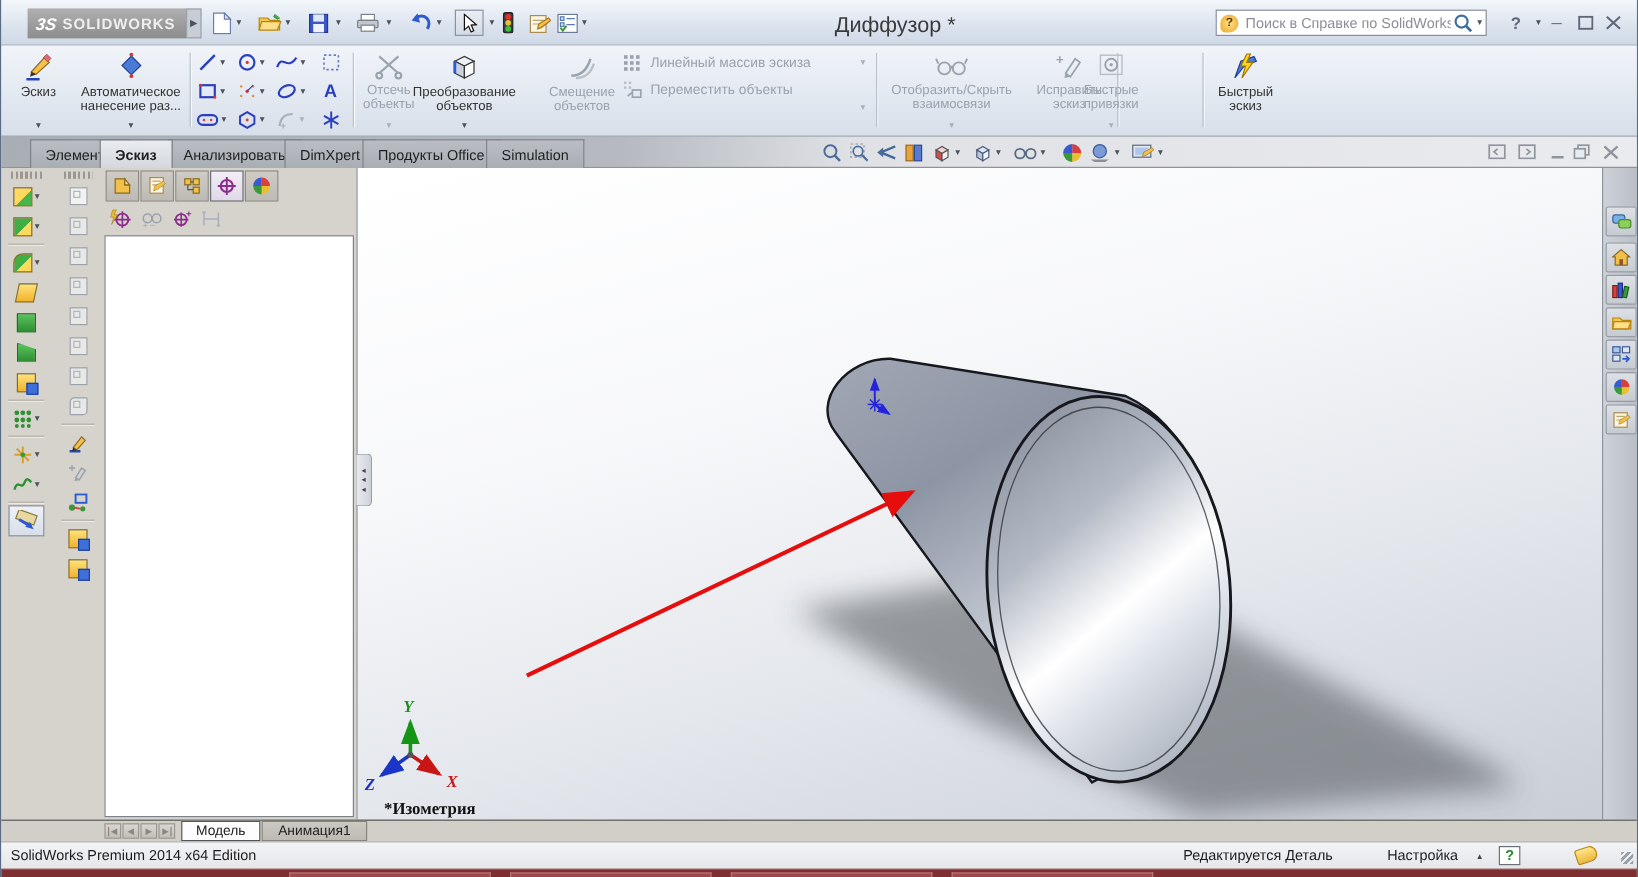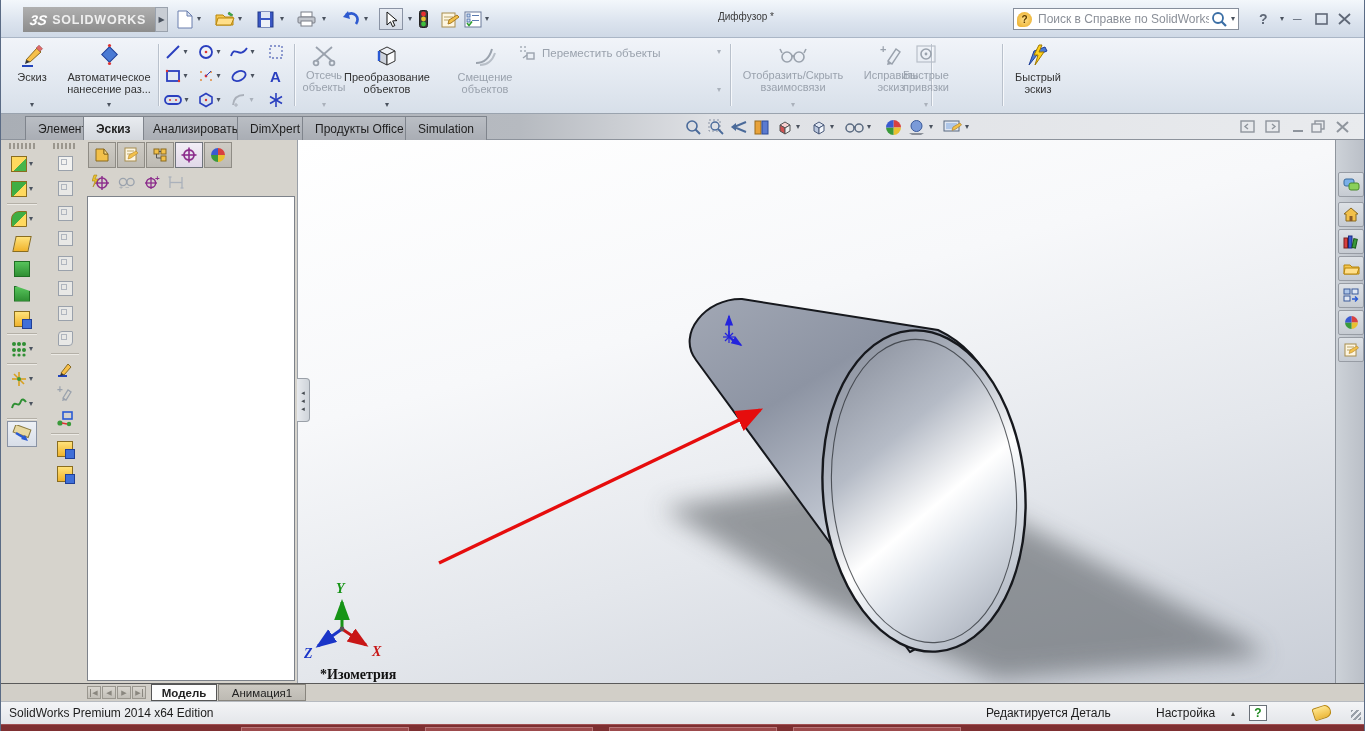--- a/index.html
+++ b/index.html
@@ -14,21 +14,21 @@
     background:linear-gradient(#f3f7fb,#dbe3ee 60%,#cfd9e6); border-bottom:1px solid #aab6c6; }
   .logo { position:absolute; left:22px; top:7px; width:132px; height:25px;
     background:linear-gradient(#b0b0b0,#8c8c8c); display:flex; align-items:center; padding-left:7px; }
   .logo .mark { color:#fff; font-weight:bold; font-style:italic; font-size:14px; margin-right:5px; transform:skewX(-8deg); }
   .logo .word { color:#efefef; font-weight:bold; font-size:12.5px; letter-spacing:.8px; }
   .logo-arrow { position:absolute; left:154px; top:7px; width:13px; height:25px; background:#c8cdd4;
     border:1px solid #9aa2ad; color:#555; font-size:8px; display:flex; align-items:center; justify-content:center; }
   .tb-btn { position:absolute; top:8px; height:22px; display:flex; align-items:center; justify-content:center; }
   .dd { font-size:8px; color:#4a525e; line-height:1; }
   .pressed { background:linear-gradient(#e9edf4,#d4dbe6); border:1px solid #8a93a4; }
-  .doc-title { position:absolute; left:125px; right:0; top:11px; text-align:center; font-size:10px; color:#3a3a3a; }
+  .doc-title { position:absolute; left:125px; right:0; top:11px; text-align:center; font-size:18px; color:#3a3a3a; }
   .search-box { position:absolute; left:1012px; top:8px; width:226px; height:22px; background:#fff;
     border:1px solid #868e9b; display:flex; align-items:center; padding:0 3px; }
   .search-box input { flex:1; border:0; outline:0; font-family:"Liberation Sans",sans-serif; font-size:12px; color:#555; min-width:0; background:transparent; }
   .search-box input::placeholder { color:#8a8f98; opacity:1; }
   .balloon { width:15px; height:15px; border-radius:50% 50% 50% 4px; background:radial-gradient(#ffe08a,#e8a820);
     color:#5a3a00; font-size:10px; font-weight:bold; display:flex; align-items:center; justify-content:center; margin-right:4px; }
   .win-glyph { color:#5f6877; font-weight:bold; }
   
   .ribbon { position:absolute; left:0; top:38px; width:1365px; height:76px;
     background:linear-gradient(#f1f4f9,#e3e9f1 55%,#d7dfe9); border-bottom:1px solid #9aa3ae; }
@@ -89,21 +89,21 @@
   .taskpane { position:absolute; left:1334px; top:140px; width:31px; height:543px;
     background:linear-gradient(90deg,#cdd2d8,#b9bec6); border-left:1px solid #8f959d; }
   .tp-btn { position:absolute; left:2px; width:26px; height:25px; background:linear-gradient(#dde1e6,#c6cbd2);
     border:1px solid #979ca4; display:flex; align-items:center; justify-content:center; border-radius:2px; }
   
   .bottomtabs { position:absolute; left:0; top:683px; width:1365px; height:18px; background:#d2cfc8; border-top:1px solid #5a5a5a; }
   .bt-nav { position:absolute; top:2px; width:14px; height:13px; background:linear-gradient(#d9d6cf,#c2bfb8);
     border:1px solid #9a978f; color:#8a877f; font-size:7px; display:flex; align-items:center; justify-content:center; }
   .bt-tab { position:absolute; top:0; height:17px; display:flex; align-items:center; justify-content:center; font-size:11.5px;
     background:linear-gradient(#ccc9c2,#bdbab3); border:1px solid #88857e; color:#222; }
-  .bt-tab.active { background:#fdfdfd; font-weight:bold; border-color:#555; }
+  .bt-tab.active { background:#fdfdfd; font-weight:normal; border-color:#555; }
   
   .statusbar { position:absolute; left:0; top:701px; width:1365px; height:23px;
     background:linear-gradient(#f3f4f6,#e4e6ea); border-top:1px solid #b6bac0; }
   .sb-text { position:absolute; top:4px; font-size:12px; color:#1c1c1c; }
   .sb-help { position:absolute; left:1248px; top:3px; width:18px; height:16px; background:#fff; border:1px solid #6a7078;
     color:#1f8a1f; font-weight:bold; font-size:12px; display:flex; align-items:center; justify-content:center; }
   .sb-tag { position:absolute; left:1312px; top:4px; width:18px; height:13px; background:linear-gradient(#ffe48a,#ecb93c);
     border:1px solid #b8860b; border-radius:2px 6px 6px 2px; transform:rotate(-18deg); }
   .sb-grip { position:absolute; left:1350px; top:8px; width:10px; height:10px;
     background:repeating-linear-gradient(135deg,#9aa0a8 0 2px,transparent 2px 4px); }
@@ -378,20 +378,36 @@
     </div>
     <div class="bigbtn dis" style="left:453px;width:62px">
       <svg width="26" height="26">
           <path d="M4 20 Q16 20 20 6" fill="none" stroke="#9aa2ad" stroke-width="2"></path>
           <path d="M8 22 Q19 22 23 10" fill="none" stroke="#b8bfc8" stroke-width="2"></path>
         </svg>
       <span class="lbl">Смещение объектов</span>
     </div>
 
     <div class="trio">
+      <div class="trio-row">
+        <svg width="17" height="16">
+            <g fill="#9aa2ad">
+              <rect x="1" y="1" width="3" height="3"></rect>
+              <rect x="6" y="1" width="3" height="3"></rect>
+              <rect x="11" y="1" width="3" height="3"></rect>
+              <rect x="1" y="6" width="3" height="3"></rect>
+              <rect x="6" y="6" width="3" height="3"></rect>
+              <rect x="11" y="6" width="3" height="3"></rect>
+              <rect x="1" y="11" width="3" height="3"></rect>
+              <rect x="6" y="11" width="3" height="3"></rect>
+              <rect x="11" y="11" width="3" height="3"></rect>
+            </g>
+          </svg>
+        <span>Линейный массив эскиза</span>
+      </div>
       <div class="trio-row">
         <svg width="17" height="16">
             <g fill="#b8bfc8">
               <rect x="1" y="1" width="2" height="2"></rect>
               <rect x="5" y="1" width="2" height="2"></rect>
               <rect x="1" y="5" width="2" height="2"></rect>
               <rect x="5" y="5" width="2" height="2"></rect>
             </g>
             <rect x="8" y="8" width="7" height="6" fill="none" stroke="#9aa2ad" stroke-width="1.4"></rect>
             <path d="M4 13 L8 10" stroke="#9aa2ad" stroke-width="1.4"></path>

